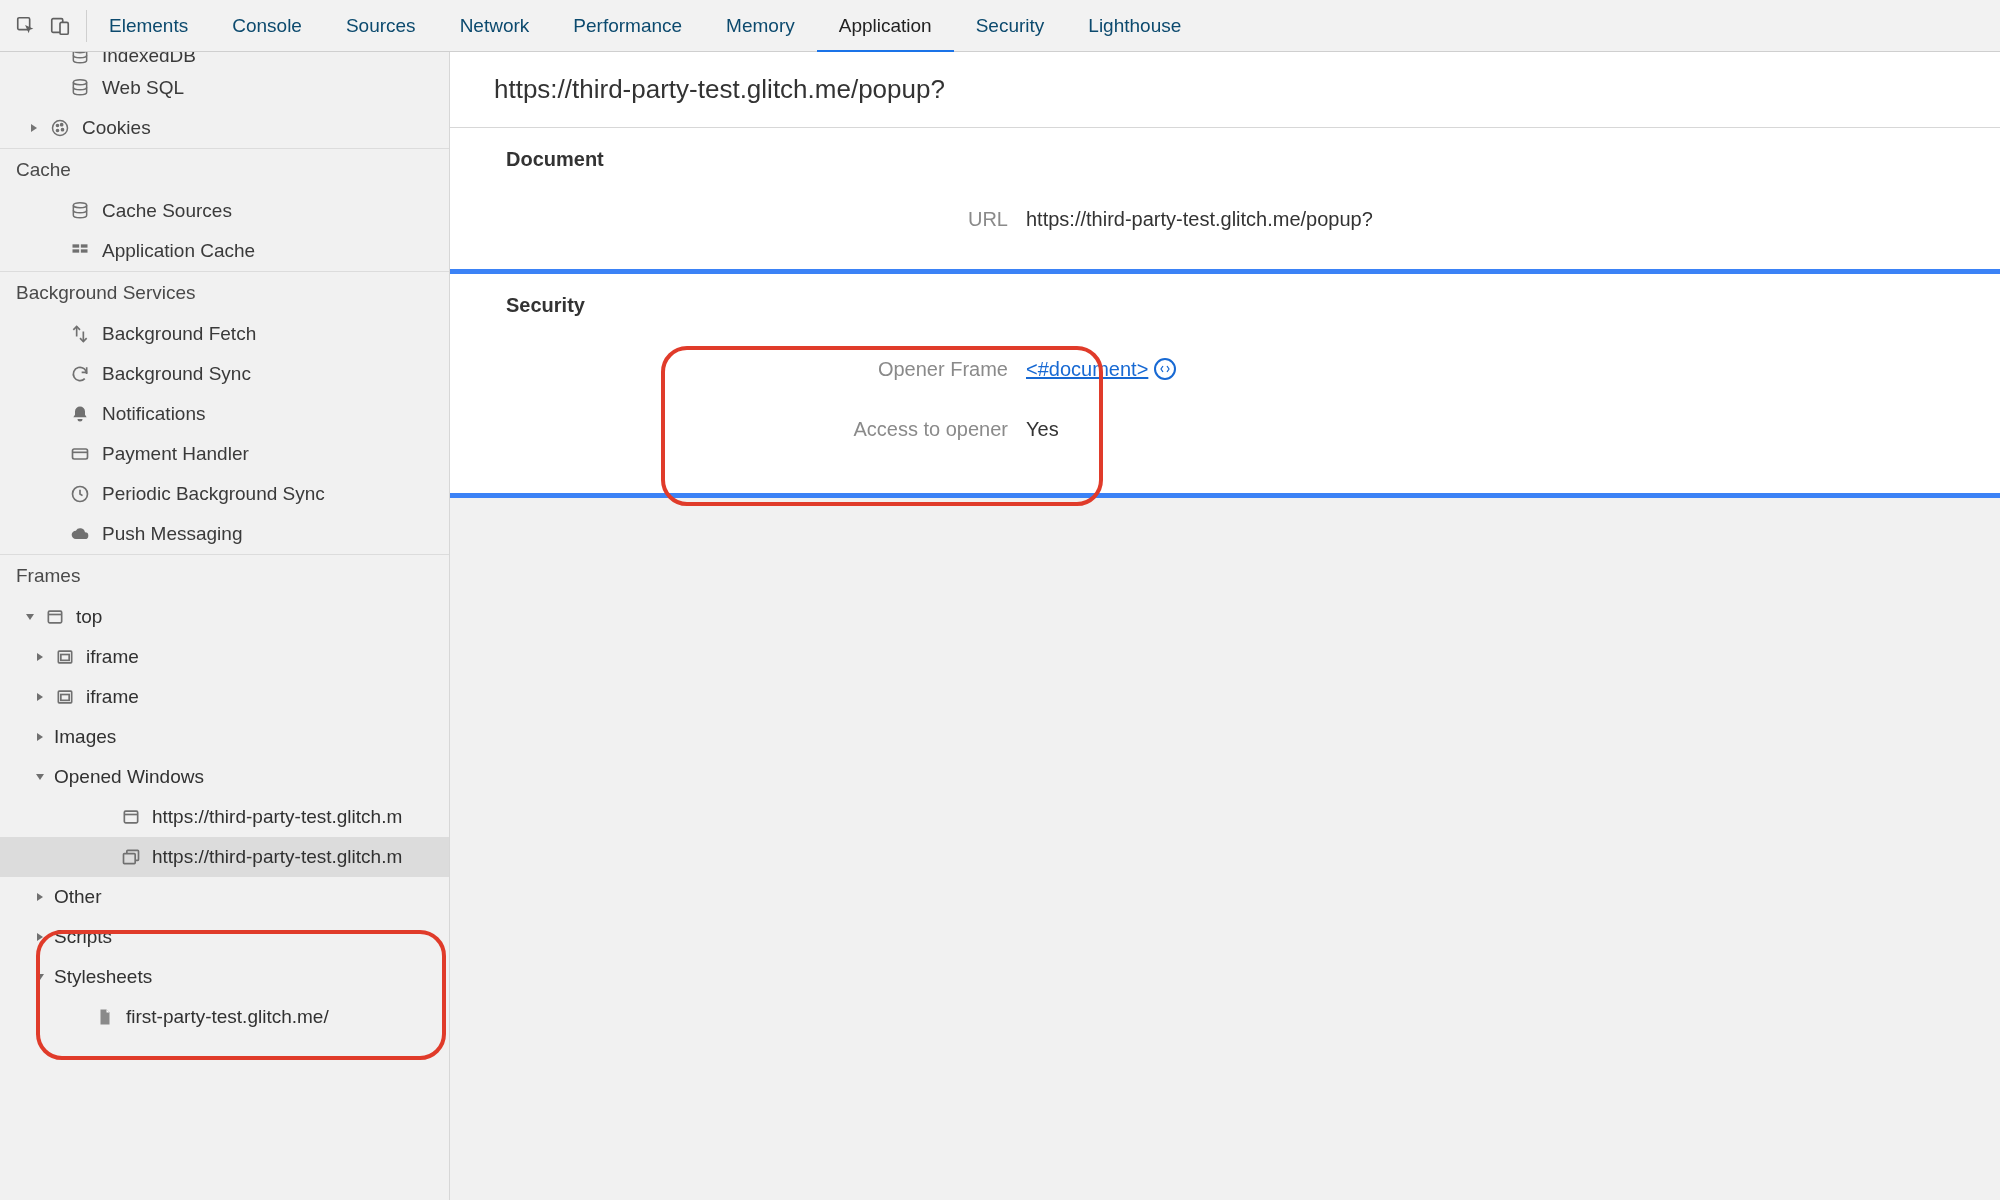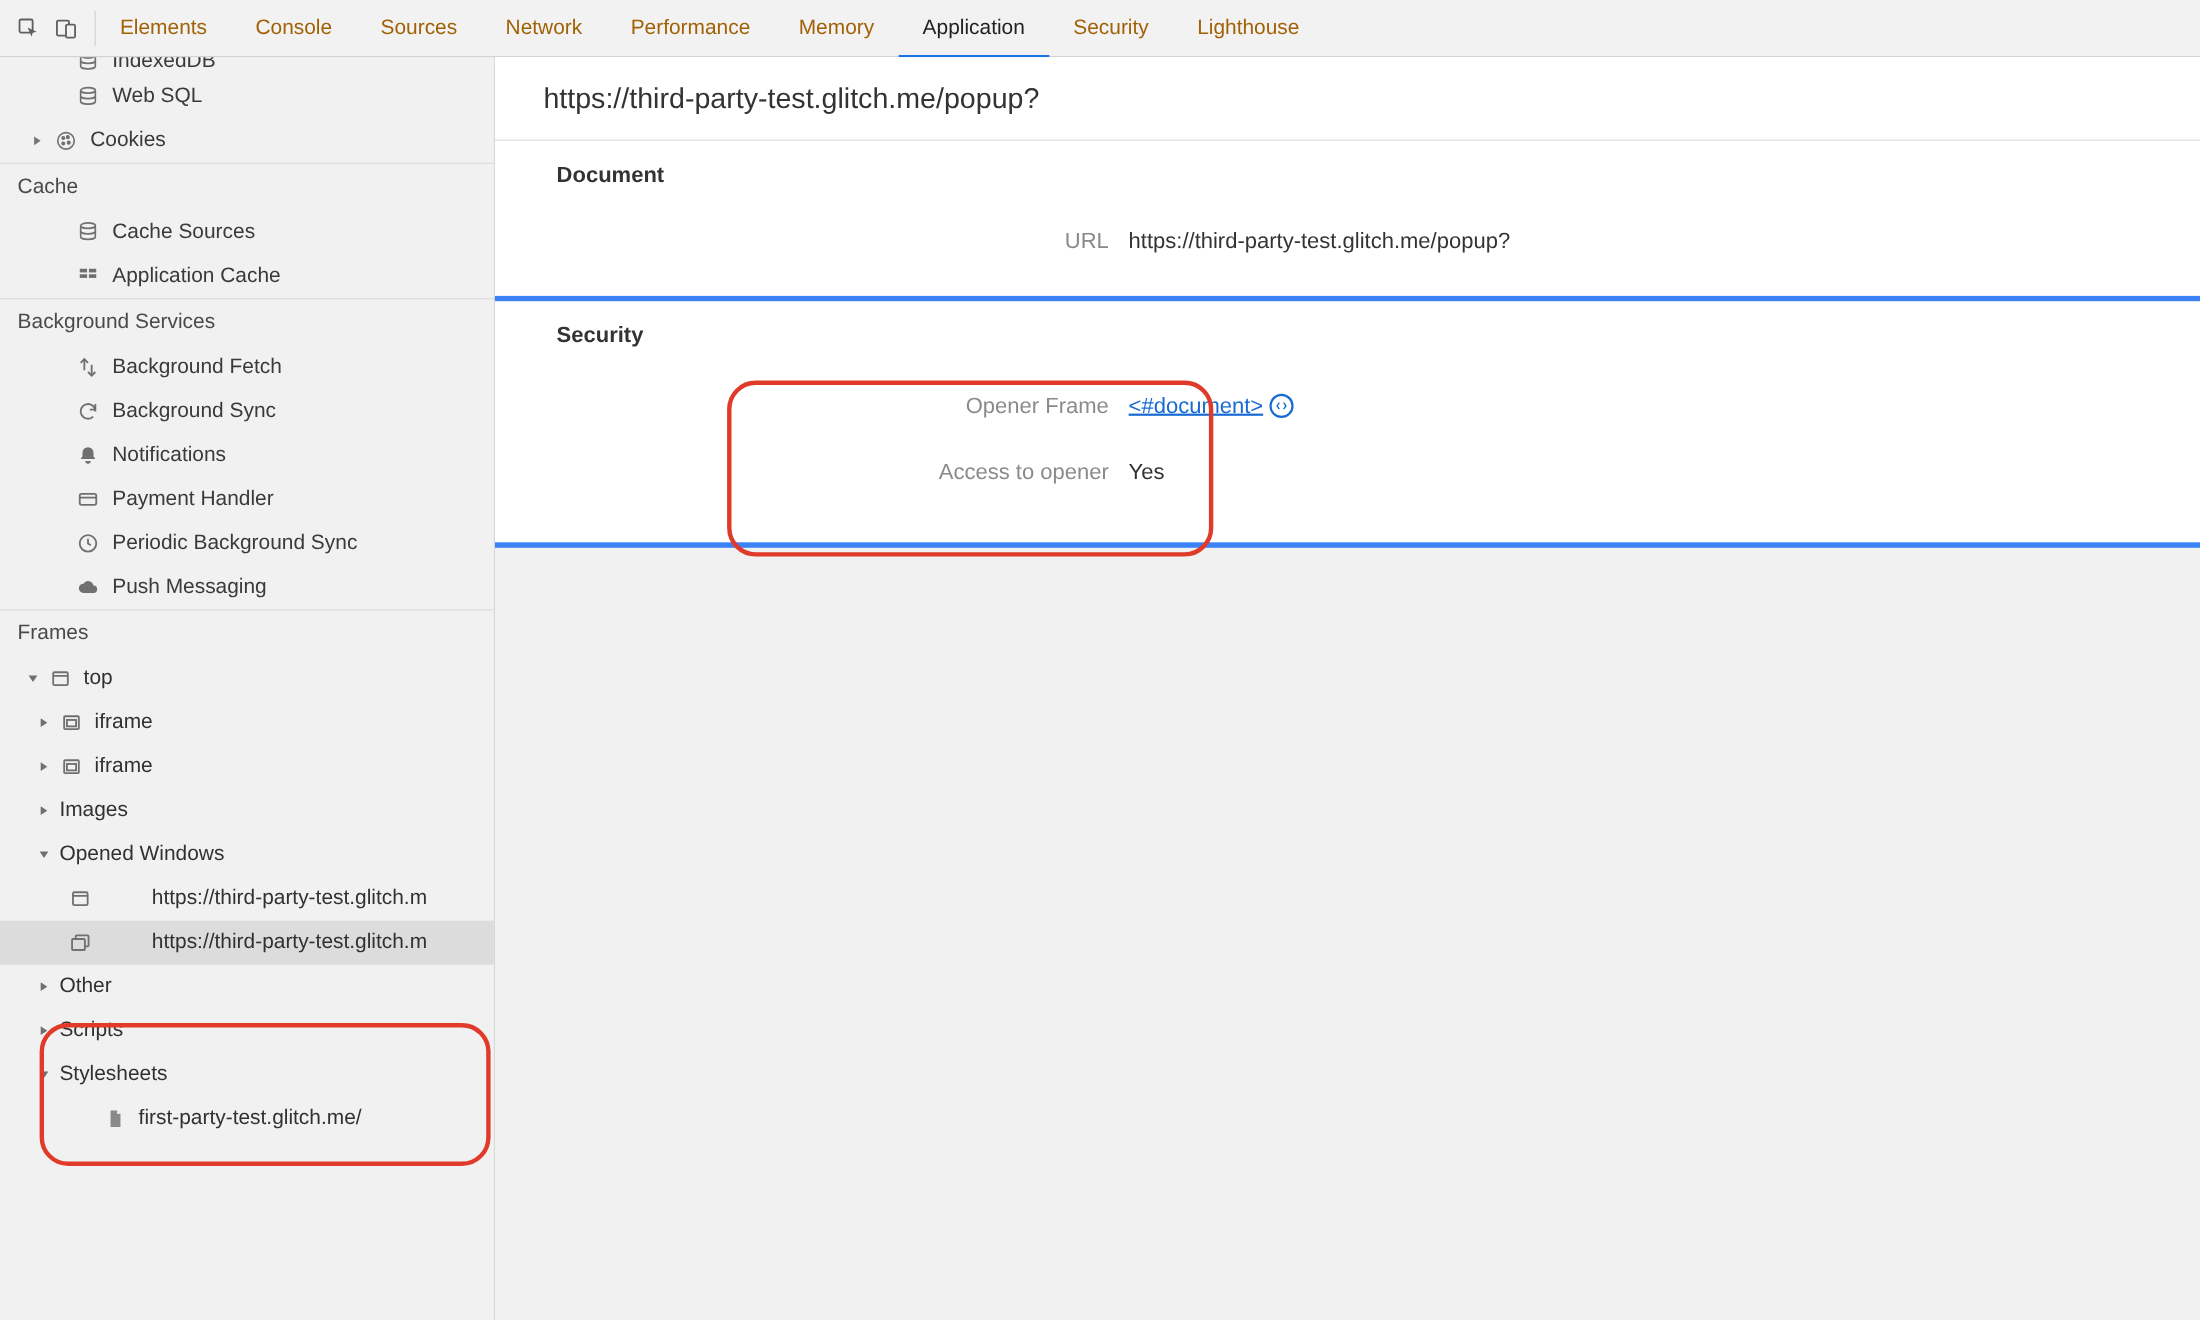--- a/index.html
+++ b/index.html
@@ -38,21 +38,21 @@
     display: inline-flex;
     align-items: center; justify-content: center;
     color: #606060;
   }
   .tab {
     padding: 0 22px;
     height: 52px;
     display: flex;
     align-items: center;
     cursor: default;
-    color: #a16207;
+    color: #0c4a6e;
   }
   .tab.active {
     color: #222;
     position: relative;
   }
   .tab.active::after {
     content: "";
     position: absolute;
     left: 0; right: 0; bottom: -1px;
     height: 3px;
@@ -128,21 +128,21 @@
     display: inline-flex;
     align-items: center;
     justify-content: center;
     color: #707070;
     flex-shrink: 0;
   }
 
   .indent-0 { padding-left: 22px; }
   .indent-1 { padding-left: 32px; }
   .indent-2 { padding-left: 72px; }
-  .indent-3 { padding-left: 62px; gap: 44px; }
+  .indent-3 { padding-left: 120px; }
 
   .highlight-box {
     position: absolute;
     border: 4px solid #e03b2a;
     border-radius: 26px;
     pointer-events: none;
   }
 
   
   .url-header {

